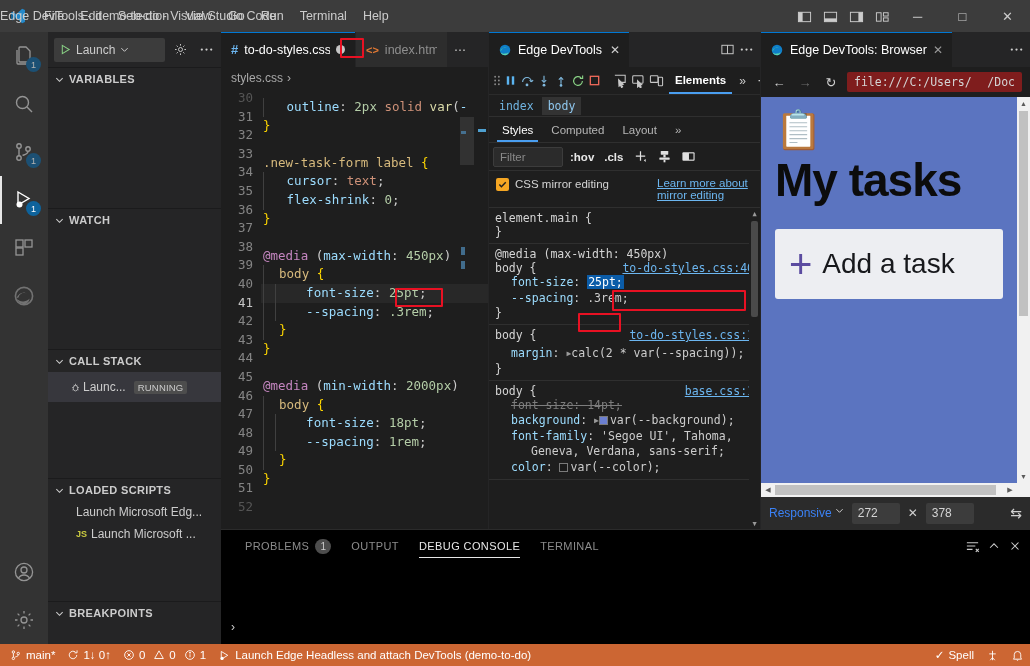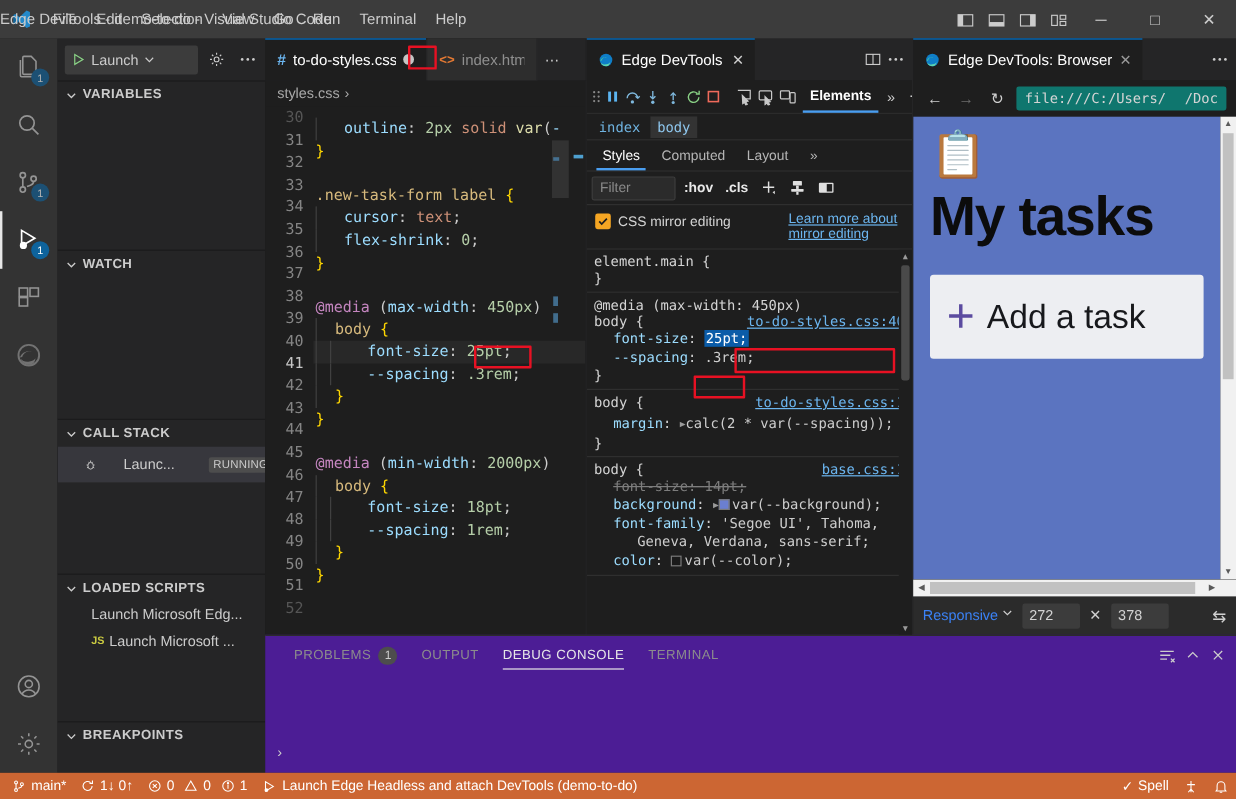--- a/index.html
+++ b/index.html
@@ -65,21 +65,21 @@
   .sb-icon-btn { width: 22px; height: 22px; display: flex; align-items: center; justify-content: center; }
   .sect { border-top: 1px solid #1b1b1c; }
   .sect:first-of-type { border-top: none; }
   .sect-head {
     height: 22px; display: flex; align-items: center; gap: 3px; padding-left: 4px;
     font-size: 11px; font-weight: bold; letter-spacing: .35px; color: #cccccc;
   }
   .chev { width: 14px; display:flex; align-items:center; justify-content:center; }
   .sect-body { overflow: hidden; }
   .cs-row {
-    height: 30px; display: flex; align-items: center; gap: 22px; padding-left: 22px;
+    height: 30px; display: flex; align-items: center; gap: 2px; padding-left: 22px;
     background: #37373d; font-size: 12px;
   }
   .cs-state {
     margin-left: 6px; background: #4d4d4d; color: #cccccc; font-size: 9.5px;
     padding: 1px 4px; border-radius: 2px; letter-spacing: .2px;
   }
   .ls-row { height: 22px; display: flex; align-items: center; gap: 4px; padding-left: 28px; font-size: 12px; color: #cccccc; }
   .js-tag { color: #cbcb41; font-size: 9px; font-weight: bold; }
 
   
@@ -181,21 +181,21 @@
   
   .grp-browser { flex:1; display:flex; flex-direction:column; min-width:0; background:#1e1e1e; border-left:1px solid #252526; }
   .bp-tabbar { height:35px; background:#252526; display:flex; align-items:stretch; flex:0 0 35px; }
   .bp-tab { display:flex; align-items:center; gap:6px; padding:0 9px; background:#1e1e1e; color:#fff; font-size:12.5px; position:relative; }
   .bp-tab::before { content:""; position:absolute; left:0; right:0; top:0; height:1px; background:#0078d4; }
   .bp-actions { margin-left:auto; display:flex; align-items:center; padding-right:6px; }
 
   .bp-nav { height:30px; display:flex; align-items:center; gap:6px; padding:0 8px; background:#1e1e1e; }
   .bp-navbtn { width:20px; height:20px; display:flex; align-items:center; justify-content:center; color:#cfcfcf; font-size:13px; }
   .bp-navbtn.dim { color:#6b6b6b; }
-  .bp-url { flex:1; background:#0f766e; height:20px; border-radius:2px; display:flex; align-items:center; justify-content:space-between; padding:0 7px; color:#d4d4d4; font-size:11.5px; font-family:"DejaVu Sans Mono", monospace; overflow:hidden; }
+  .bp-url { flex:1; background:#7f1d1d; height:20px; border-radius:2px; display:flex; align-items:center; justify-content:space-between; padding:0 7px; color:#d4d4d4; font-size:11.5px; font-family:"DejaVu Sans Mono", monospace; overflow:hidden; }
 
   .bp-viewport { flex:1; position:relative; overflow:hidden; display:flex; }
   .bp-page { flex:1; position:relative; overflow:hidden; }
   .bp-page-inner { position:absolute; inset:0; padding:14px 14px 0 14px; }
   .bp-h1 { font-size:46px; font-weight:bold; color:#0c0c0c; line-height:1.0; letter-spacing:-1px; display:flex; align-items:center; gap:8px; flex-wrap:wrap; }
   .bp-emoji { font-size:38px; }
   .bp-addbtn {
     margin-top:26px; background:#edeef2; border-radius:3px; height:70px;
     display:flex; align-items:center; gap:10px; padding-left:14px;
     font-size:28px; color:#17181c;
@@ -208,21 +208,21 @@
   .bp-hthumb { position:absolute; top:2px; bottom:2px; background:#c1c1c1; }
   .bp-hbtn { width:14px; text-align:center; color:#5a5a5a; font-size:7px; position:absolute; }
 
   .bp-devbar { height:32px; background:#2b2b2b; display:flex; align-items:center; gap:8px; padding:0 8px; flex:0 0 32px; }
   .bp-mode { font-size:12px; color:#3b82f6; display:flex; gap:3px; }
   .bp-dim { background:#3c3c3c; width:48px; height:21px; border-radius:2px; display:flex; align-items:center; padding-left:6px; color:#d4d4d4; font-size:12px; }
   .bp-x { color:#d0d0d0; font-size:12px; }
   .bp-swap { margin-left:auto; color:#d0d0d0; font-size:14px; }
 
   
-  .panel { height:115px; flex:0 0 115px; background:#4c1d95; display:flex; flex-direction:column; border-top:1px solid #2b2b2b; }
+  .panel { height:115px; flex:0 0 115px; background:#000000; display:flex; flex-direction:column; border-top:1px solid #2b2b2b; }
   .panel-tabs { height:32px; display:flex; align-items:center; padding-left:14px; gap:0; flex:0 0 32px; }
   .ptab { display:flex; align-items:center; gap:6px; padding:0 10px; height:32px; font-size:11px; letter-spacing:.4px; color:#8c8c8c; position:relative; }
   .ptab.active { color:#e7e7e7; }
   .ptab.active::after { content:""; position:absolute; left:10px; right:10px; bottom:4px; height:1px; background:#e7e7e7; }
   .pbadge { background:#4d4d4d; color:#ccc; border-radius:9px; min-width:16px; height:15px; font-size:10px; display:flex; align-items:center; justify-content:center; padding:0 4px; letter-spacing:0;}
   .panel-right { margin-left:auto; display:flex; align-items:center; gap:7px; padding-right:8px; }
   .pfilter { width:300px; height:22px; background:#2b2b2b; border:1px solid #3c3c3c; border-radius:2px; display:flex; align-items:center; padding-left:7px; color:#8a8a8a; font-size:11.5px; }
   .panel-body { flex:1; position:relative; }
   .console-caret { position:absolute; left:10px; top:58px; color:#cccccc; font-size:12px; }
 

